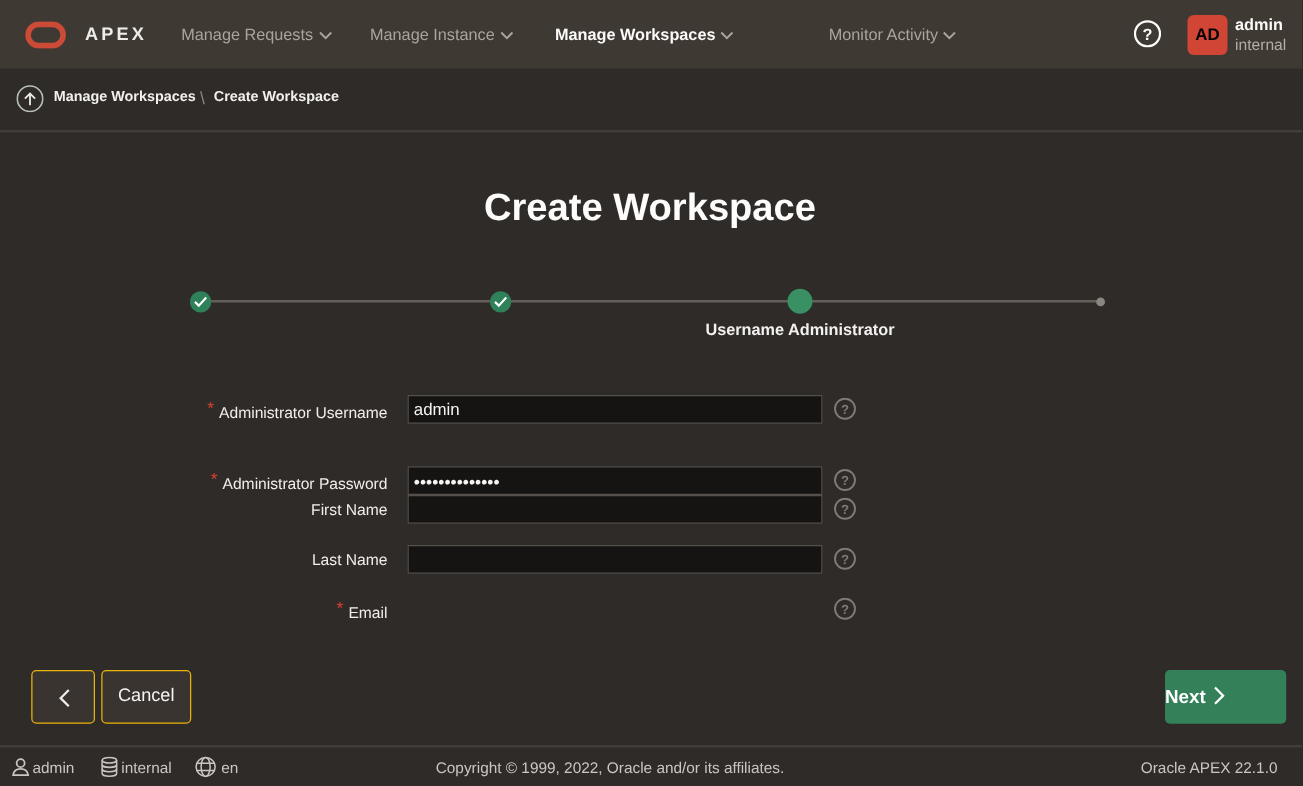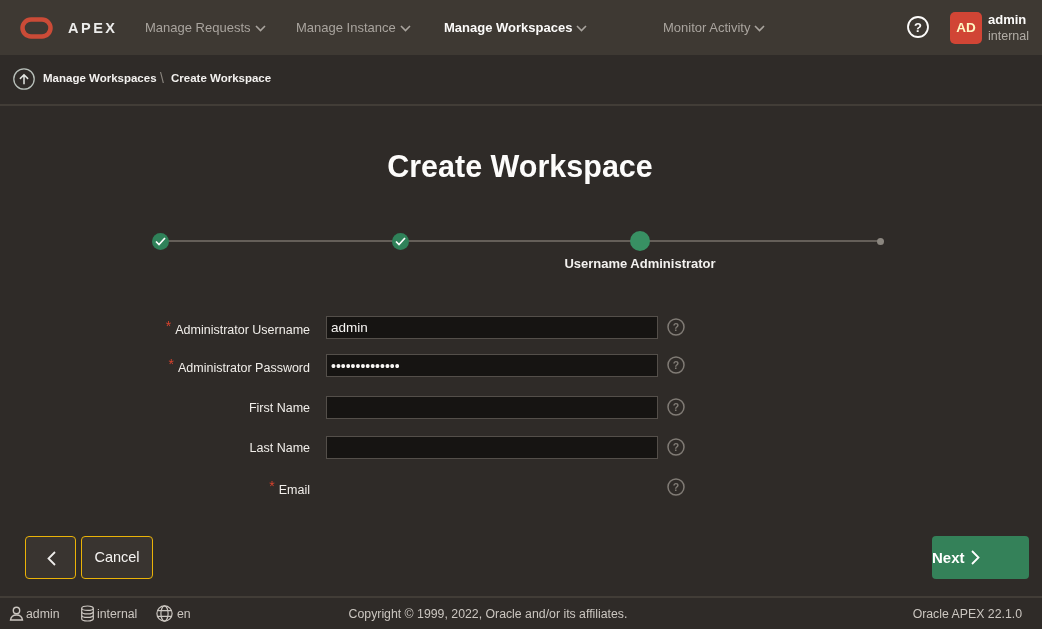--- a/index.html
+++ b/index.html
@@ -7,21 +7,21 @@
   body { font-family:"Liberation Sans", sans-serif; background:#2f2b28; position:relative; }
 
   
   #header { position:absolute; top:0; left:0; width:1042px; height:55px; background:#3e3933; }
   #logo { position:absolute; left:20px; top:17px; }
   #apex { position:absolute; left:68px; top:20px; font-size:14.5px; font-weight:bold; letter-spacing:2.5px; color:#ececeb; }
   .navitem { position:absolute; top:20px; font-size:13px; color:#a9a49e; white-space:nowrap; }
   .navitem svg { margin-left:4px; }
   .navitem.active { color:#fcfbfa; font-weight:bold; }
   #helpico { position:absolute; left:907px; top:16px; }
-  #avatar { position:absolute; left:950px; top:12px; width:32px; height:32px; background:#d14535; border-radius:5px; color:#fef9c3; font-weight:bold; font-size:13.5px; text-align:center; line-height:32px; }
+  #avatar { position:absolute; left:950px; top:12px; width:32px; height:32px; background:#d14535; border-radius:5px; color:#000000; font-weight:bold; font-size:13.5px; text-align:center; line-height:32px; }
   #uname { position:absolute; left:988px; top:11px; font-size:13px; color:#fcfbfa; font-weight:bold; line-height:17px; }
   #uname span { display:block; font-weight:normal; font-size:12.5px; color:#b2ada6; }
 
   
   #crumbbar { position:absolute; top:55px; left:0; width:1042px; height:51px; background:#2f2b28; border-bottom:2px solid #423d37; }
   #crumbico { position:absolute; left:13px; top:13px; }
   .crumb { position:absolute; top:17px; font-size:11.5px; font-weight:bold; color:#f3f1ef; white-space:nowrap; }
   .crumbsep { position:absolute; top:15px; font-size:14px; color:#8b867f; }
 
   
@@ -115,21 +115,21 @@
 <div id="plabel">Username Administrator</div>
 
 <div class="frow" style="top:316px;">
   <div class="flabel"><span class="req">*</span>Administrator Username</div>
   <input class="finput" value="admin" style="">
   <svg class="fhelp" width="18" height="18" viewBox="0 0 18 18">
       <circle cx="9" cy="9" r="8" fill="none" stroke="#807b75" stroke-width="1.5"></circle>
       <text x="9" y="13" text-anchor="middle" font-size="10.5" font-weight="bold" fill="#807b75" font-family="Liberation Sans">?</text>
     </svg>
 </div>
-<div class="frow" style="top:354px;">
+<div class="frow" style="top:373px;">
   <div class="flabel"><span class="req">*</span>Administrator Password</div>
   <input class="finput" style="font-size: 14px;" value="••••••••••••••">
   <svg class="fhelp" width="18" height="18" viewBox="0 0 18 18">
       <circle cx="9" cy="9" r="8" fill="none" stroke="#807b75" stroke-width="1.5"></circle>
       <text x="9" y="13" text-anchor="middle" font-size="10.5" font-weight="bold" fill="#807b75" font-family="Liberation Sans">?</text>
     </svg>
 </div>
 <div class="frow" style="top:396px;">
   <div class="flabel">First Name</div>
   <input class="finput" style="">

